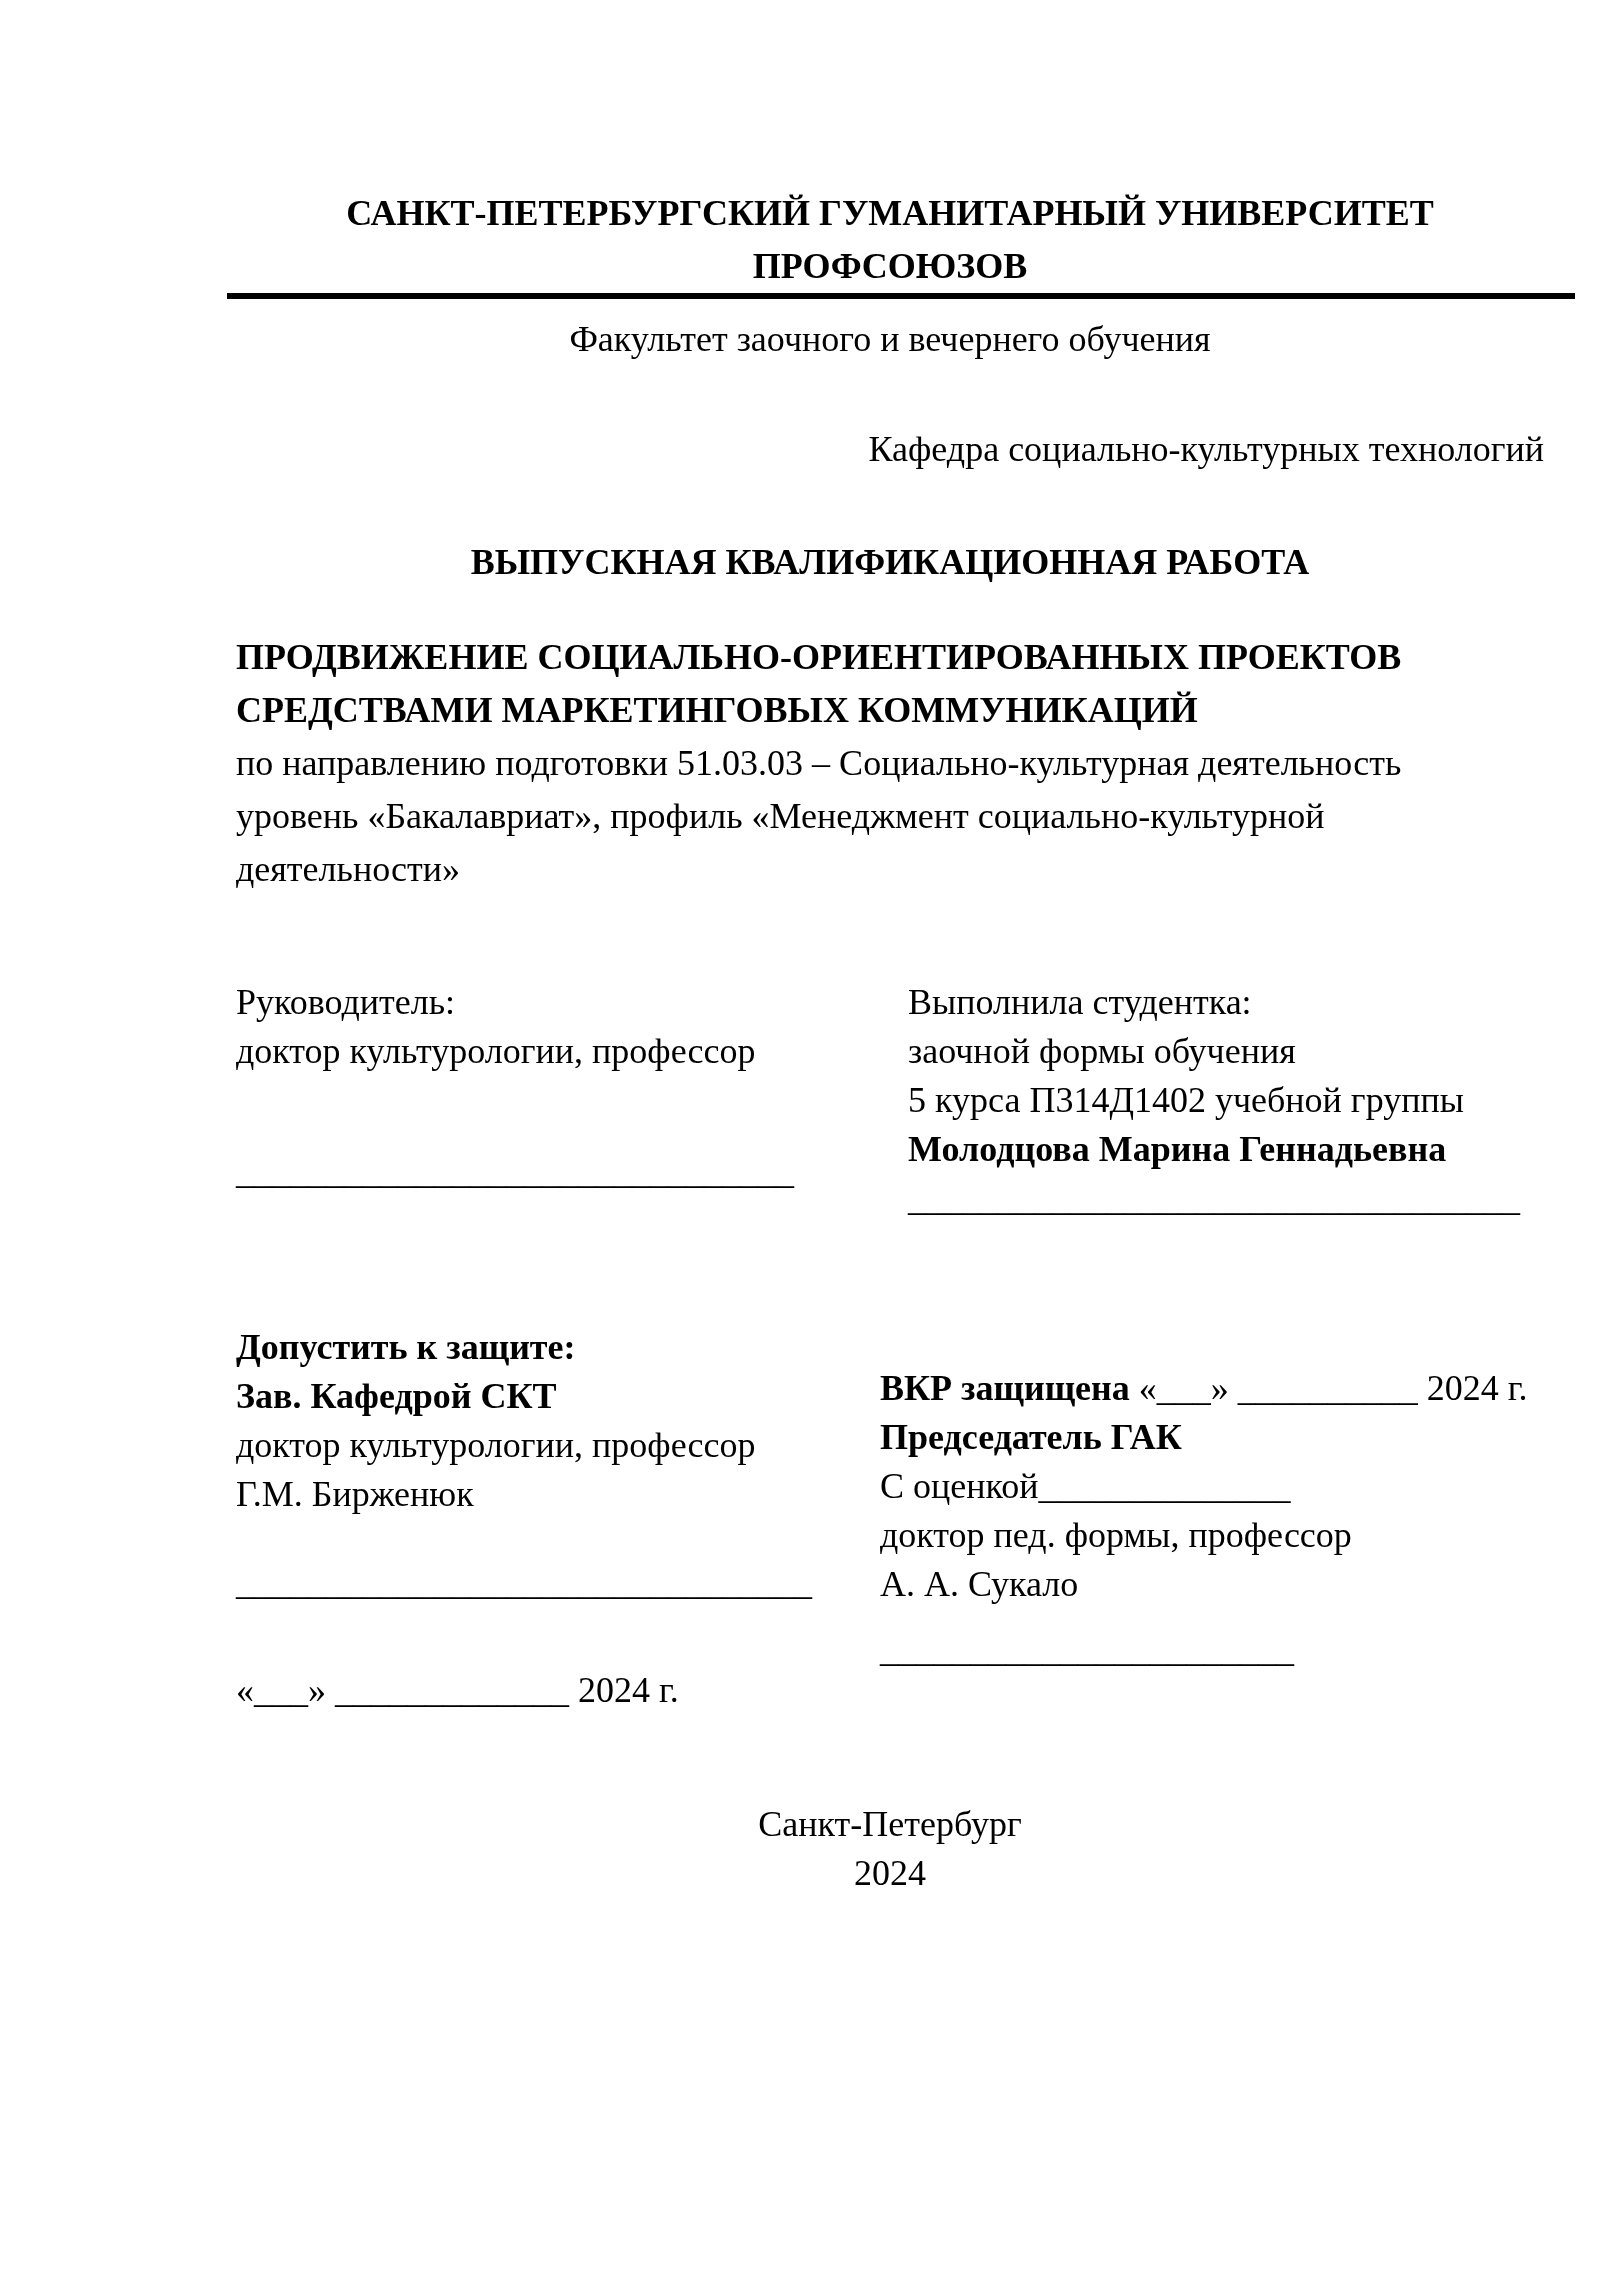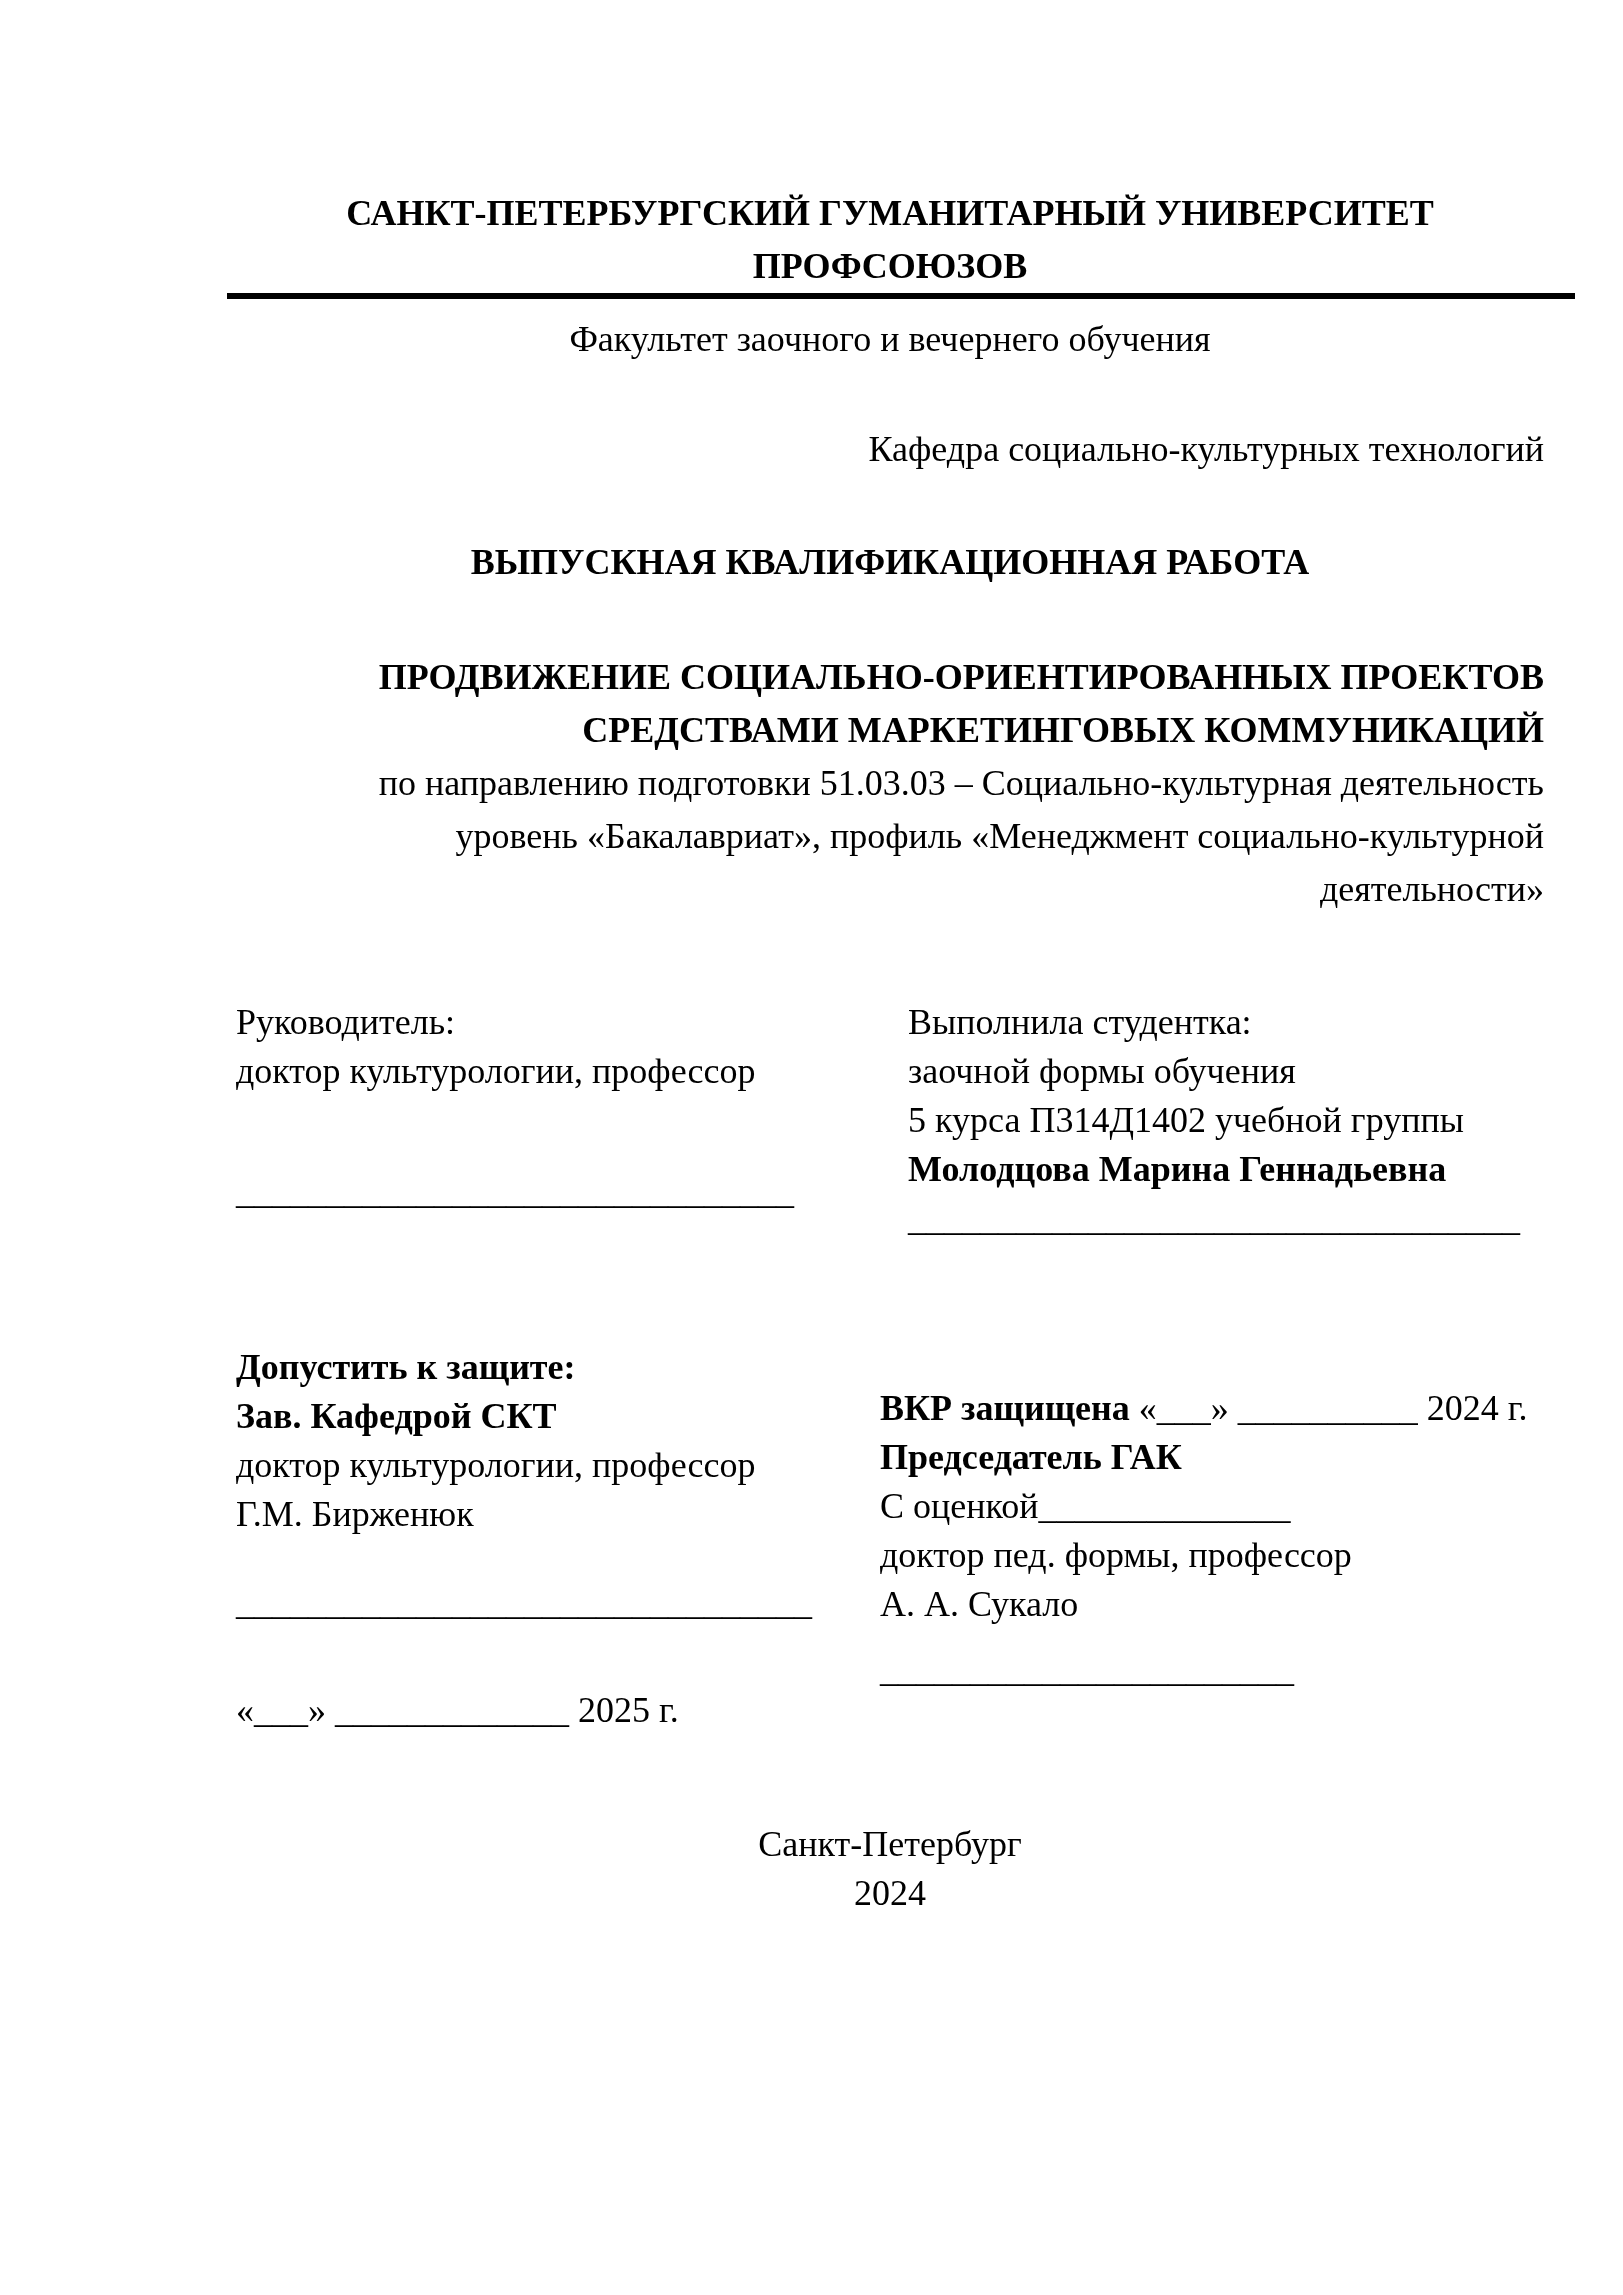--- a/index.html
+++ b/index.html
@@ -14,21 +14,21 @@
     box-sizing:border-box;
     overflow:hidden;
   }
   .line { white-space:nowrap; }
   .b { font-weight:bold; }
   .header { text-align:center; font-weight:bold; line-height:53px; }
   .rule { height:5.5px; background:#000; width:1348px; margin-left:-9.4px; }
   .faculty { text-align:center; margin-top:16.5px; }
   .department { text-align:right; margin-top:61px; }
   .worktype { text-align:center; font-weight:bold; line-height:53px; margin-top:62px; }
-  .titleblock { text-align:right; line-height:53px; margin-top:62px; }
+  .titleblock { text-align:left; line-height:53px; margin-top:42px; }
   .cols { display:flex; align-items:flex-start; }
   .cols1 { margin-top:82px;gap:28px; }
   .cols2 { margin-top:100px;align-items:center; }
   .col-left { flex:0 0 644px; width:644px; }
   .col-right { flex:1 1 auto; }
   .sp90 { height:71px; } .sp50 { height:39px; } .sp75 { height:59px; } .sp20 { height:15.7px; }
   .footer { text-align:center; margin-top:85px; }
 </style>
 </head>
 <body>
@@ -74,21 +74,21 @@
 
   <div class="cols cols2">
     <div class="col-left">
       <div class="line b">Допустить к защите:</div>
       <div class="line b">Зав. Кафедрой СКТ</div>
       <div class="line">доктор культурологии, профессор</div>
       <div class="line">Г.М. Бирженюк</div>
       <div class="sp50"></div>
       <div class="line">________________________________</div>
       <div class="sp75"></div>
-      <div class="line">«___» _____________ 2025 г.</div>
+      <div class="line">«___» _____________ 2024 г.</div>
     </div>
     <div class="col-right">
       <div class="line"><span class="b">ВКР защищена</span><span> «___» __________ 2024 г.</span></div>
       <div class="line b">Председатель ГАК</div>
       <div class="line">С оценкой______________</div>
       <div class="line">доктор пед. формы, профессор</div>
       <div class="line">А. А. Сукало</div>
       <div class="sp20"></div>
       <div class="line">_______________________</div>
     </div>

